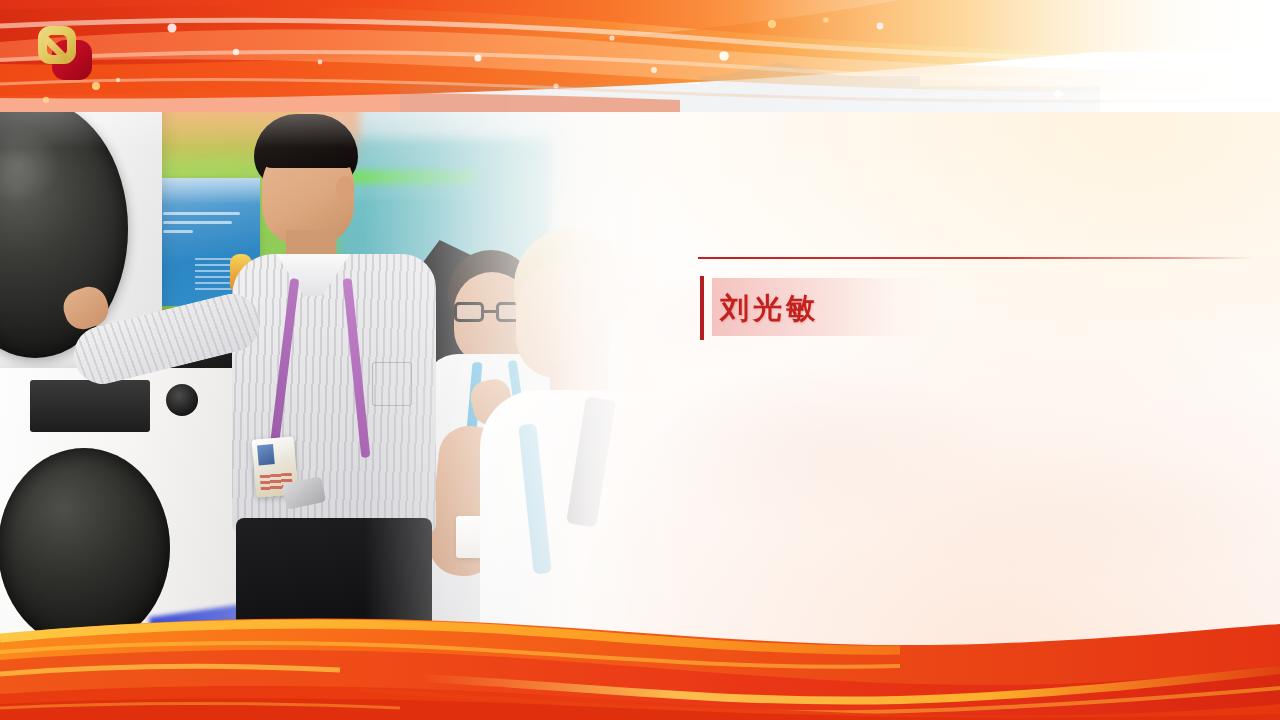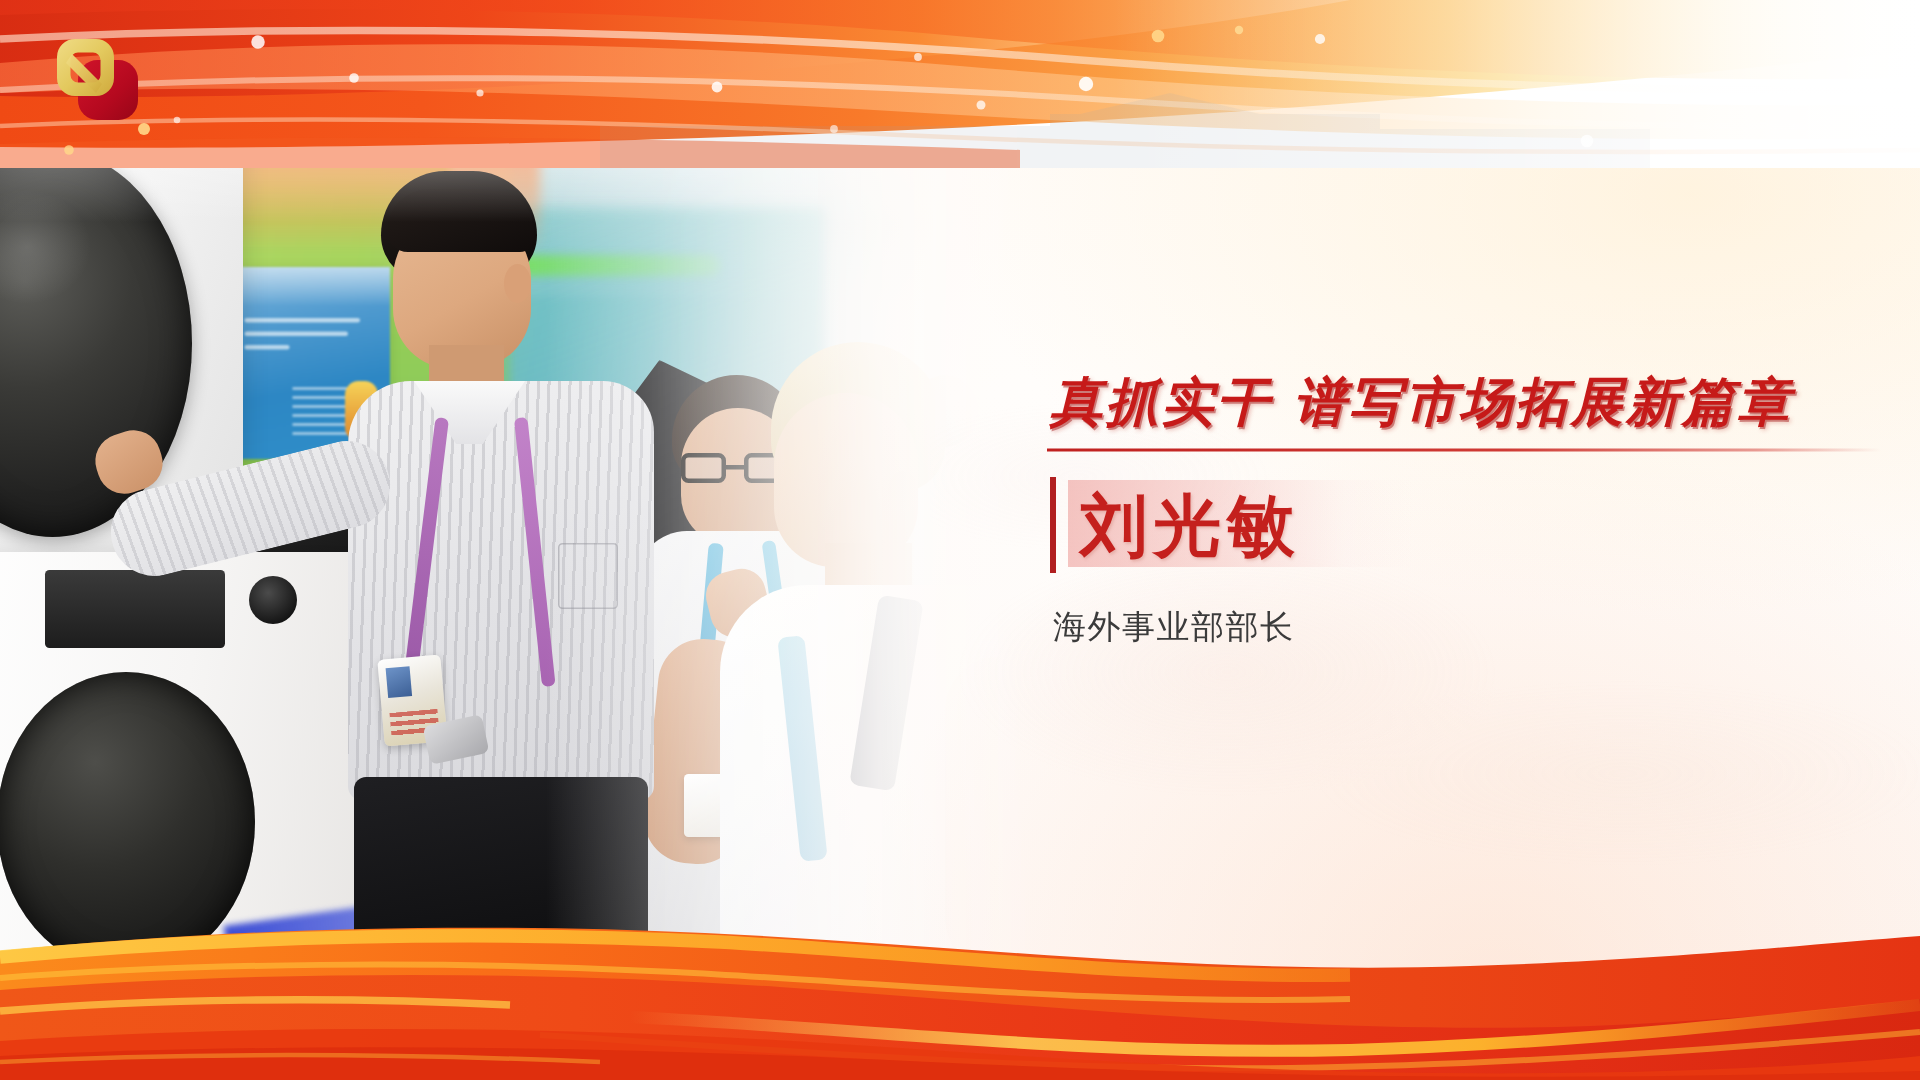--- a/index.html
+++ b/index.html
@@ -471,21 +471,21 @@
   .name-band {
     position: absolute;
     left: 14px; top: 2px;
     width: 230px; height: 58px;
     background: linear-gradient(to right, rgba(236,150,146,.55) 0%, rgba(243,186,182,.45) 45%, rgba(250,226,224,.18) 80%, rgba(255,255,255,0) 100%);
   }
   .name {
     position: relative;
     padding-left: 22px;
     font-family: "DejaVu Serif", "Liberation Serif", serif;
-    font-size: 45px;
+    font-size: 29px;
     font-weight: 700;
     color: #c4201d;
     letter-spacing: 4px;
     line-height: 1;
     text-shadow: 1px 1px 2px rgba(200,120,110,.35);
   }
   .subtitle {
     margin-top: 18px;
     padding-left: 4px;
     font-family: "Liberation Sans", "DejaVu Sans", sans-serif;
@@ -751,29 +751,27 @@
       <path d="M0,86 C180,74 380,76 560,88 C740,100 900,112 1110,106 C1180,104 1240,100 1280,96 L1280,112 L0,112 Z" fill="#e8380f" opacity=".9"></path>
       <path d="M0,96 C200,86 420,90 620,100 C800,108 980,114 1280,106 L1280,112 L0,112 Z" fill="#df2f0d"></path>
 
       <path d="M0,66 C100,58 220,56 340,62" stroke="#ffd14a" stroke-width="5" fill="none" opacity=".7"></path>
       <path d="M0,100 C120,94 260,94 400,100" stroke="#ffb733" stroke-width="3" fill="none" opacity=".45"></path>
     </svg>
   </div>
 
   <div class="content">
 
-    <div class="headline">真抓实干 谱写市场拓展新篇章</div>
 
     <div class="divider"></div>
 
     <div class="name-row">
       <span class="name-bar"></span>
       <span class="name-band"></span>
       <span class="name">刘光敏</span>
     </div>
 
     <div class="subtitle">
-      <div>海外事业部部长</div>
     </div>
 
   </div>
 
 </div>
 
 </body></html>

